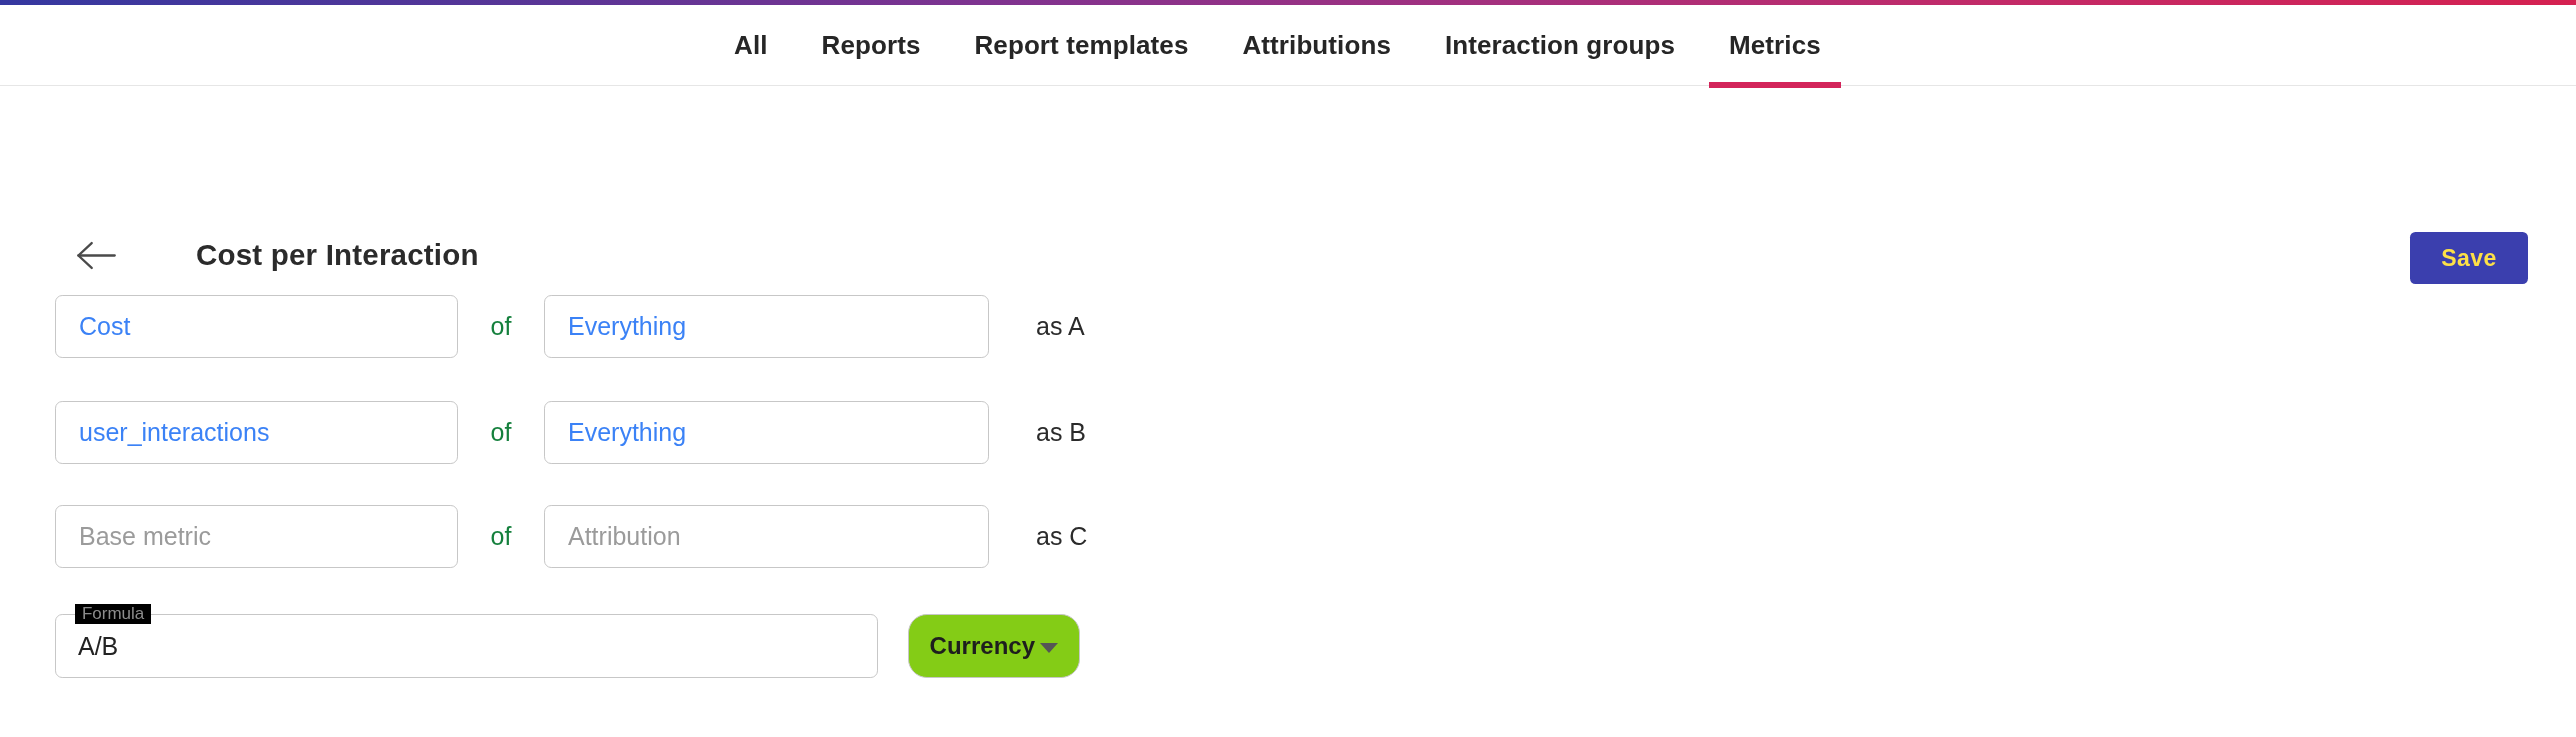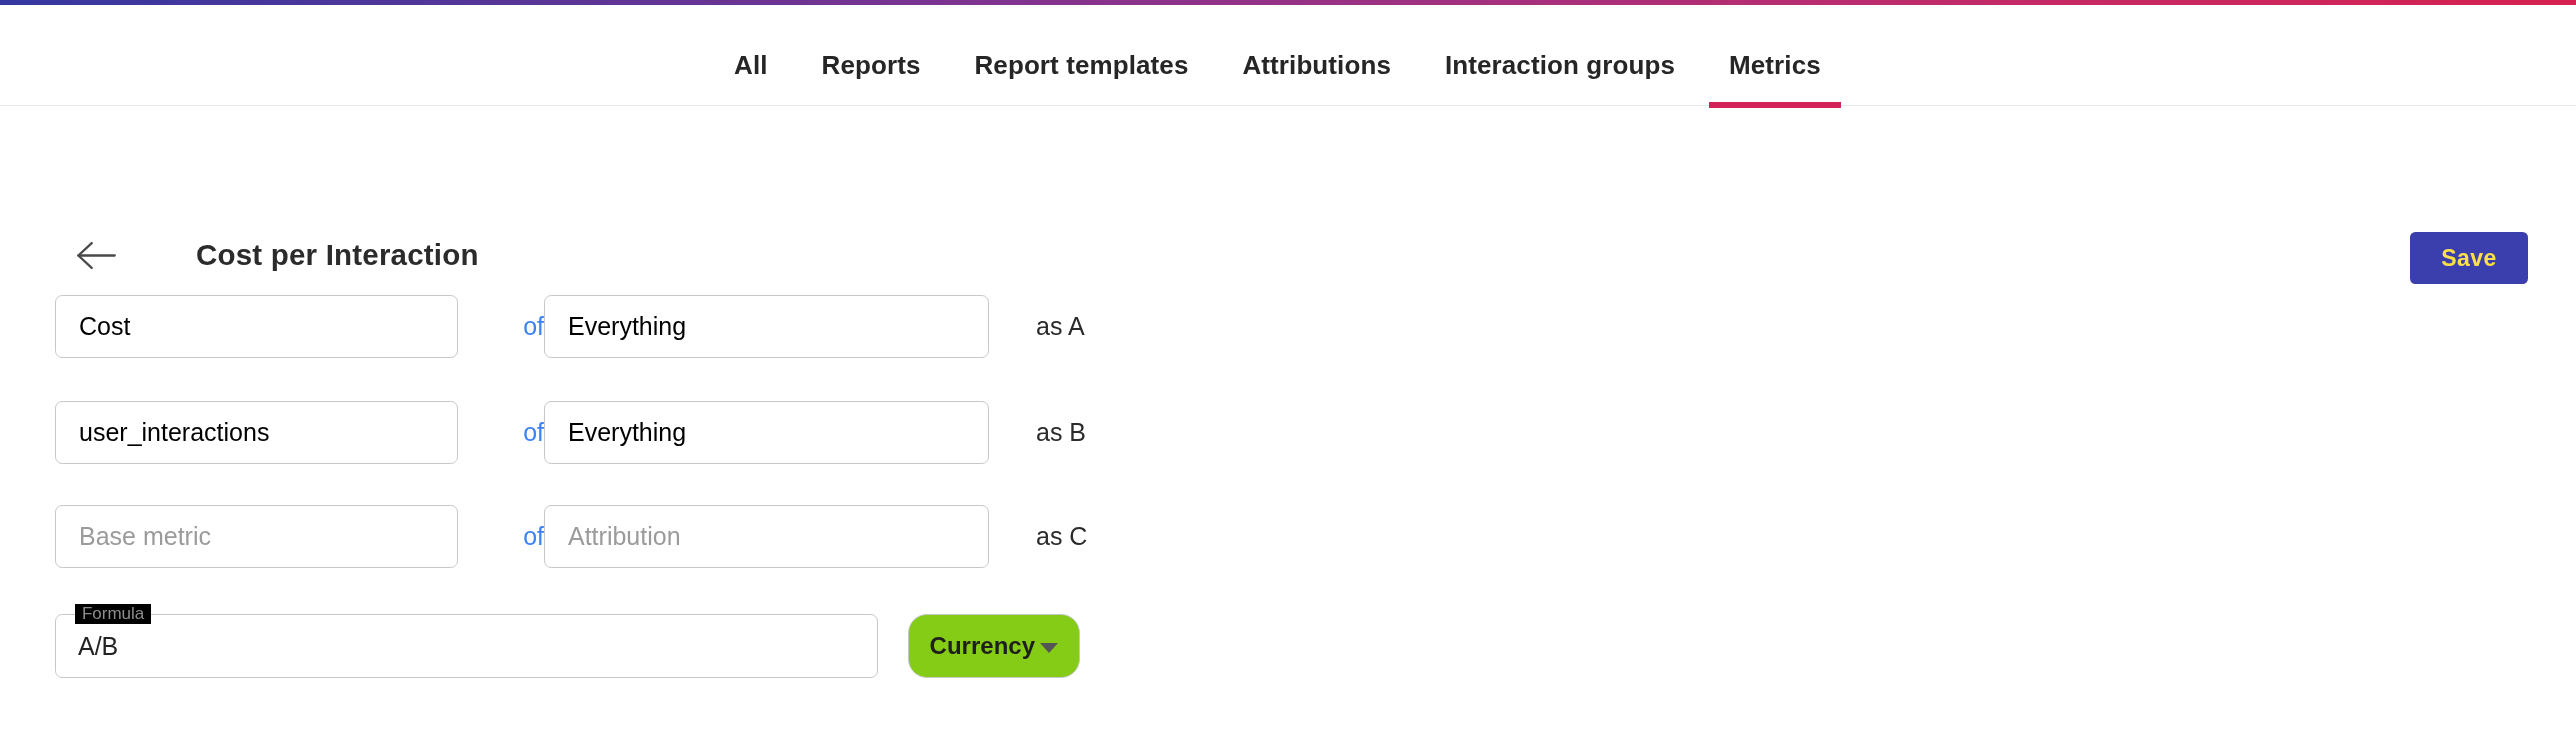--- a/index.html
+++ b/index.html
@@ -22,21 +22,20 @@
   }
 
   
   #tabbar {
     position: absolute;
     top: 5.4px; left: 0;
     width: 2576px;
     height: 81px;
     background: #ffffff;
     border-bottom: 1.8px solid #e6e6e6;
-    margin-top: 20px;
   }
   #tabstrip {
     position: absolute;
     left: 707px;
     top: 0;
     height: 81px;
     display: flex;
     align-items: center;
   }
   .tab {
@@ -118,32 +117,32 @@
 
   .txtfield {
     height: 63px;
     border: 1.4px solid #c7c7c7;
     border-radius: 7.2px;
     background: #fff;
     display: flex;
     align-items: center;
     padding: 0 23px;
     font-size: 25px;
-    color: #000000;
+    color: #3b82f6;
     cursor: text;
     white-space: nowrap;
     overflow: hidden;
   }
   .txtfield.placeholder { color: #9b9b9b; }
   .field-base  { margin-left: 55px; width: 403px; }
   .of-label {
     width: 86px;
-    text-align: right;
-    font-size: 25px;
-    color: #3b82f6;
+    text-align: center;
+    font-size: 25px;
+    color: #15803d;
   }
   .field-attr  { width: 445px; }
   .as-label {
     margin-left: 47px;
     font-size: 25px;
     color: #2b2b2b;
     white-space: nowrap;
   }
 
   

